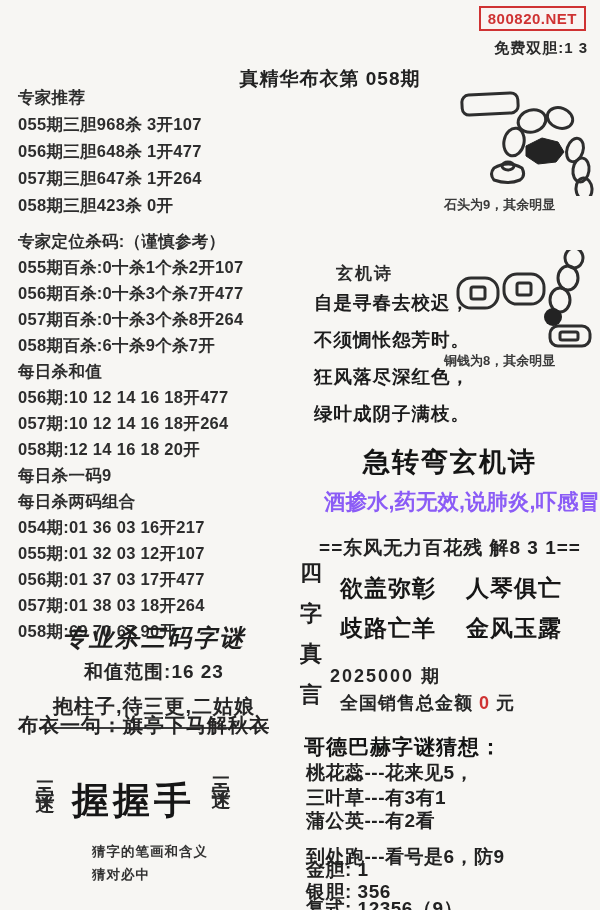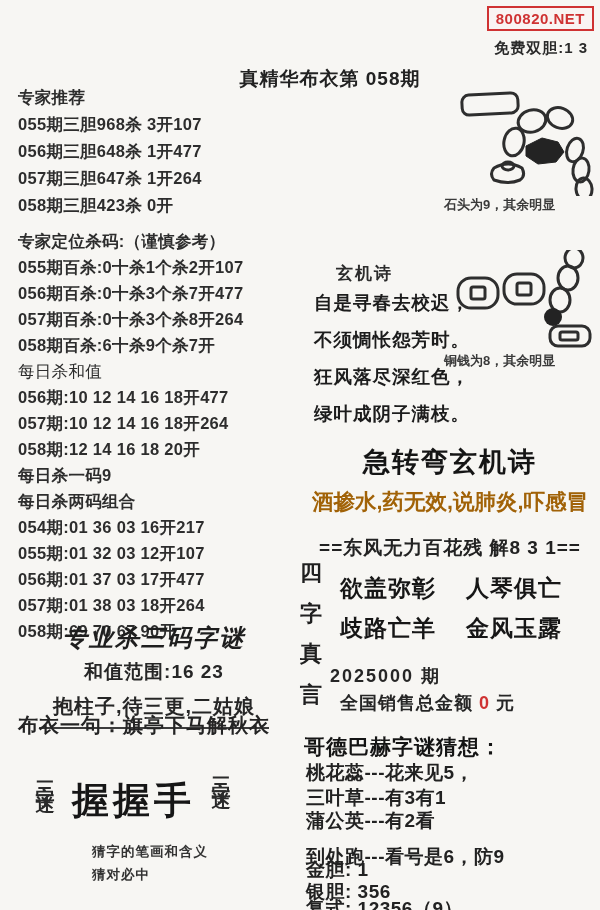--- a/index.html
+++ b/index.html
@@ -4,21 +4,21 @@
 <style>
   * { margin:0; padding:0; box-sizing:border-box; }
   body { background:#e9e7e4; font-family:"Liberation Sans","DejaVu Sans",sans-serif; }
   .page {
     position:relative; width:600px; height:910px; margin:0 auto;
     background:#f7f6f3; color:#262626; overflow:hidden;
   }
   .abs { position:absolute; }
   
   .site-badge {
-    top:6px; right:6px; color:#cf3232; border:2px solid #cf3232;
+    top:6px; right:14px; color:#cf3232; border:2px solid #cf3232;
     font-size:15px; font-weight:700; padding:2px 7px; background:#f9f4f2;
     letter-spacing:0.5px;
   }
   .free-double { top:39px; right:12px; font-size:15px; font-weight:700; color:#2a2a2a; letter-spacing:1px;}
   .main-title { top:66px; left:210px; width:240px; text-align:center; font-size:19px; font-weight:700; color:#222; letter-spacing:1px;}
   
   .left-col { left:18px; top:84px; width:288px; }
   .line { font-size:16.5px; font-weight:600; color:#2d2d2d; line-height:27px; white-space:nowrap; letter-spacing:0.3px;}
   .block2 { margin-top:9px; }
   .block2 .line { line-height:26px; }
@@ -36,21 +36,21 @@
   
   .stones-caption { left:444px; top:196px; font-size:13px; font-weight:700; color:#3a3a3a;}
   .mystic-title { left:336px; top:262px; font-size:17px; font-weight:700; color:#2c2c2c; letter-spacing:2px;}
   .poem-line { left:314px; font-size:18.5px; font-weight:700; color:#1c1c1c; letter-spacing:1px;}
   .p0{top:290px;} .p1{top:327px;} .p2{top:364px;} .p3{top:401px;}
   .coins-caption { left:444px; top:352px; font-size:13px; font-weight:700; color:#3a3a3a;}
   .focus-line { left:326px; top:410px; font-size:21px; font-weight:700; }
   .red { color:#cf3232; }
   .focus-num { color:#1d1d1d; font-size:23px; padding:0 3px; letter-spacing:6px;}
   .turn-title { left:300px; top:444px; width:300px; text-align:center; font-size:27px; font-weight:800; color:#151515; letter-spacing:2px;}
-  .turn-line { left:300px; top:487px; width:300px; text-align:center; font-size:21.5px; font-weight:700; color:#a16207;}
+  .turn-line { left:300px; top:487px; width:300px; text-align:right; font-size:21.5px; font-weight:700; color:#8b5cf6;}
   .east-wind { left:300px; top:535px; width:300px; text-align:center; font-size:19px; font-weight:700; color:#222; letter-spacing:1px;}
   .four-char { left:300px; top:558px; height:152px; display:flex; flex-direction:column; justify-content:space-between; font-size:22px; font-weight:700; color:#1f1f1f;}
   .idiom-row { left:340px; font-size:23px; font-weight:700; color:#161616; letter-spacing:1px;}
   .ir0 { top:573px; } .ir1 { top:613px; }
   .idiom-gap { display:inline-block; width:30px; }
   .period-line { left:330px; top:664px; font-size:18px; font-weight:700; letter-spacing:2px;}
   .sales-line { left:340px; top:691px; font-size:18px; font-weight:700; letter-spacing:1px;}
   .goldbach-title { left:304px; top:733px; font-size:21px; font-weight:800; color:#141414; letter-spacing:1px;}
   .gb { left:306px; font-size:19px; font-weight:600; color:#222; letter-spacing:0.5px;}
   .g0{top:760px;} .g1{top:785px;} .g2{top:808px;} .g3{top:844px;}
@@ -91,21 +91,21 @@
     <div class="line">056期三胆648杀 1开477</div>
     <div class="line">057期三胆647杀 1开264</div>
     <div class="line">058期三胆423杀 0开</div>
 
     <div class="block2">
       <div class="line" style="font-weight:700">专家定位杀码:（谨慎参考）</div>
       <div class="line">055期百杀:0十杀1个杀2开107</div>
       <div class="line">056期百杀:0十杀3个杀7开477</div>
       <div class="line">057期百杀:0十杀3个杀8开264</div>
       <div class="line">058期百杀:6十杀9个杀7开</div>
-      <div class="line" style="font-weight:400">每日杀和值</div>
+      <div class="line" style="font-weight:700">每日杀和值</div>
       <div class="line">056期:10 12 14 16 18开477</div>
       <div class="line">057期:10 12 14 16 18开264</div>
       <div class="line">058期:12 14 16 18 20开</div>
       <div class="line" style="font-weight:700">每日杀一码9</div>
       <div class="line" style="font-weight:700">每日杀两码组合</div>
       <div class="line">054期:01 36 03 16开217</div>
       <div class="line">055期:01 32 03 12开107</div>
       <div class="line">056期:01 37 03 17开477</div>
       <div class="line">057期:01 38 03 18开264</div>
       <div class="line">058期:69 70 67 90开</div>

